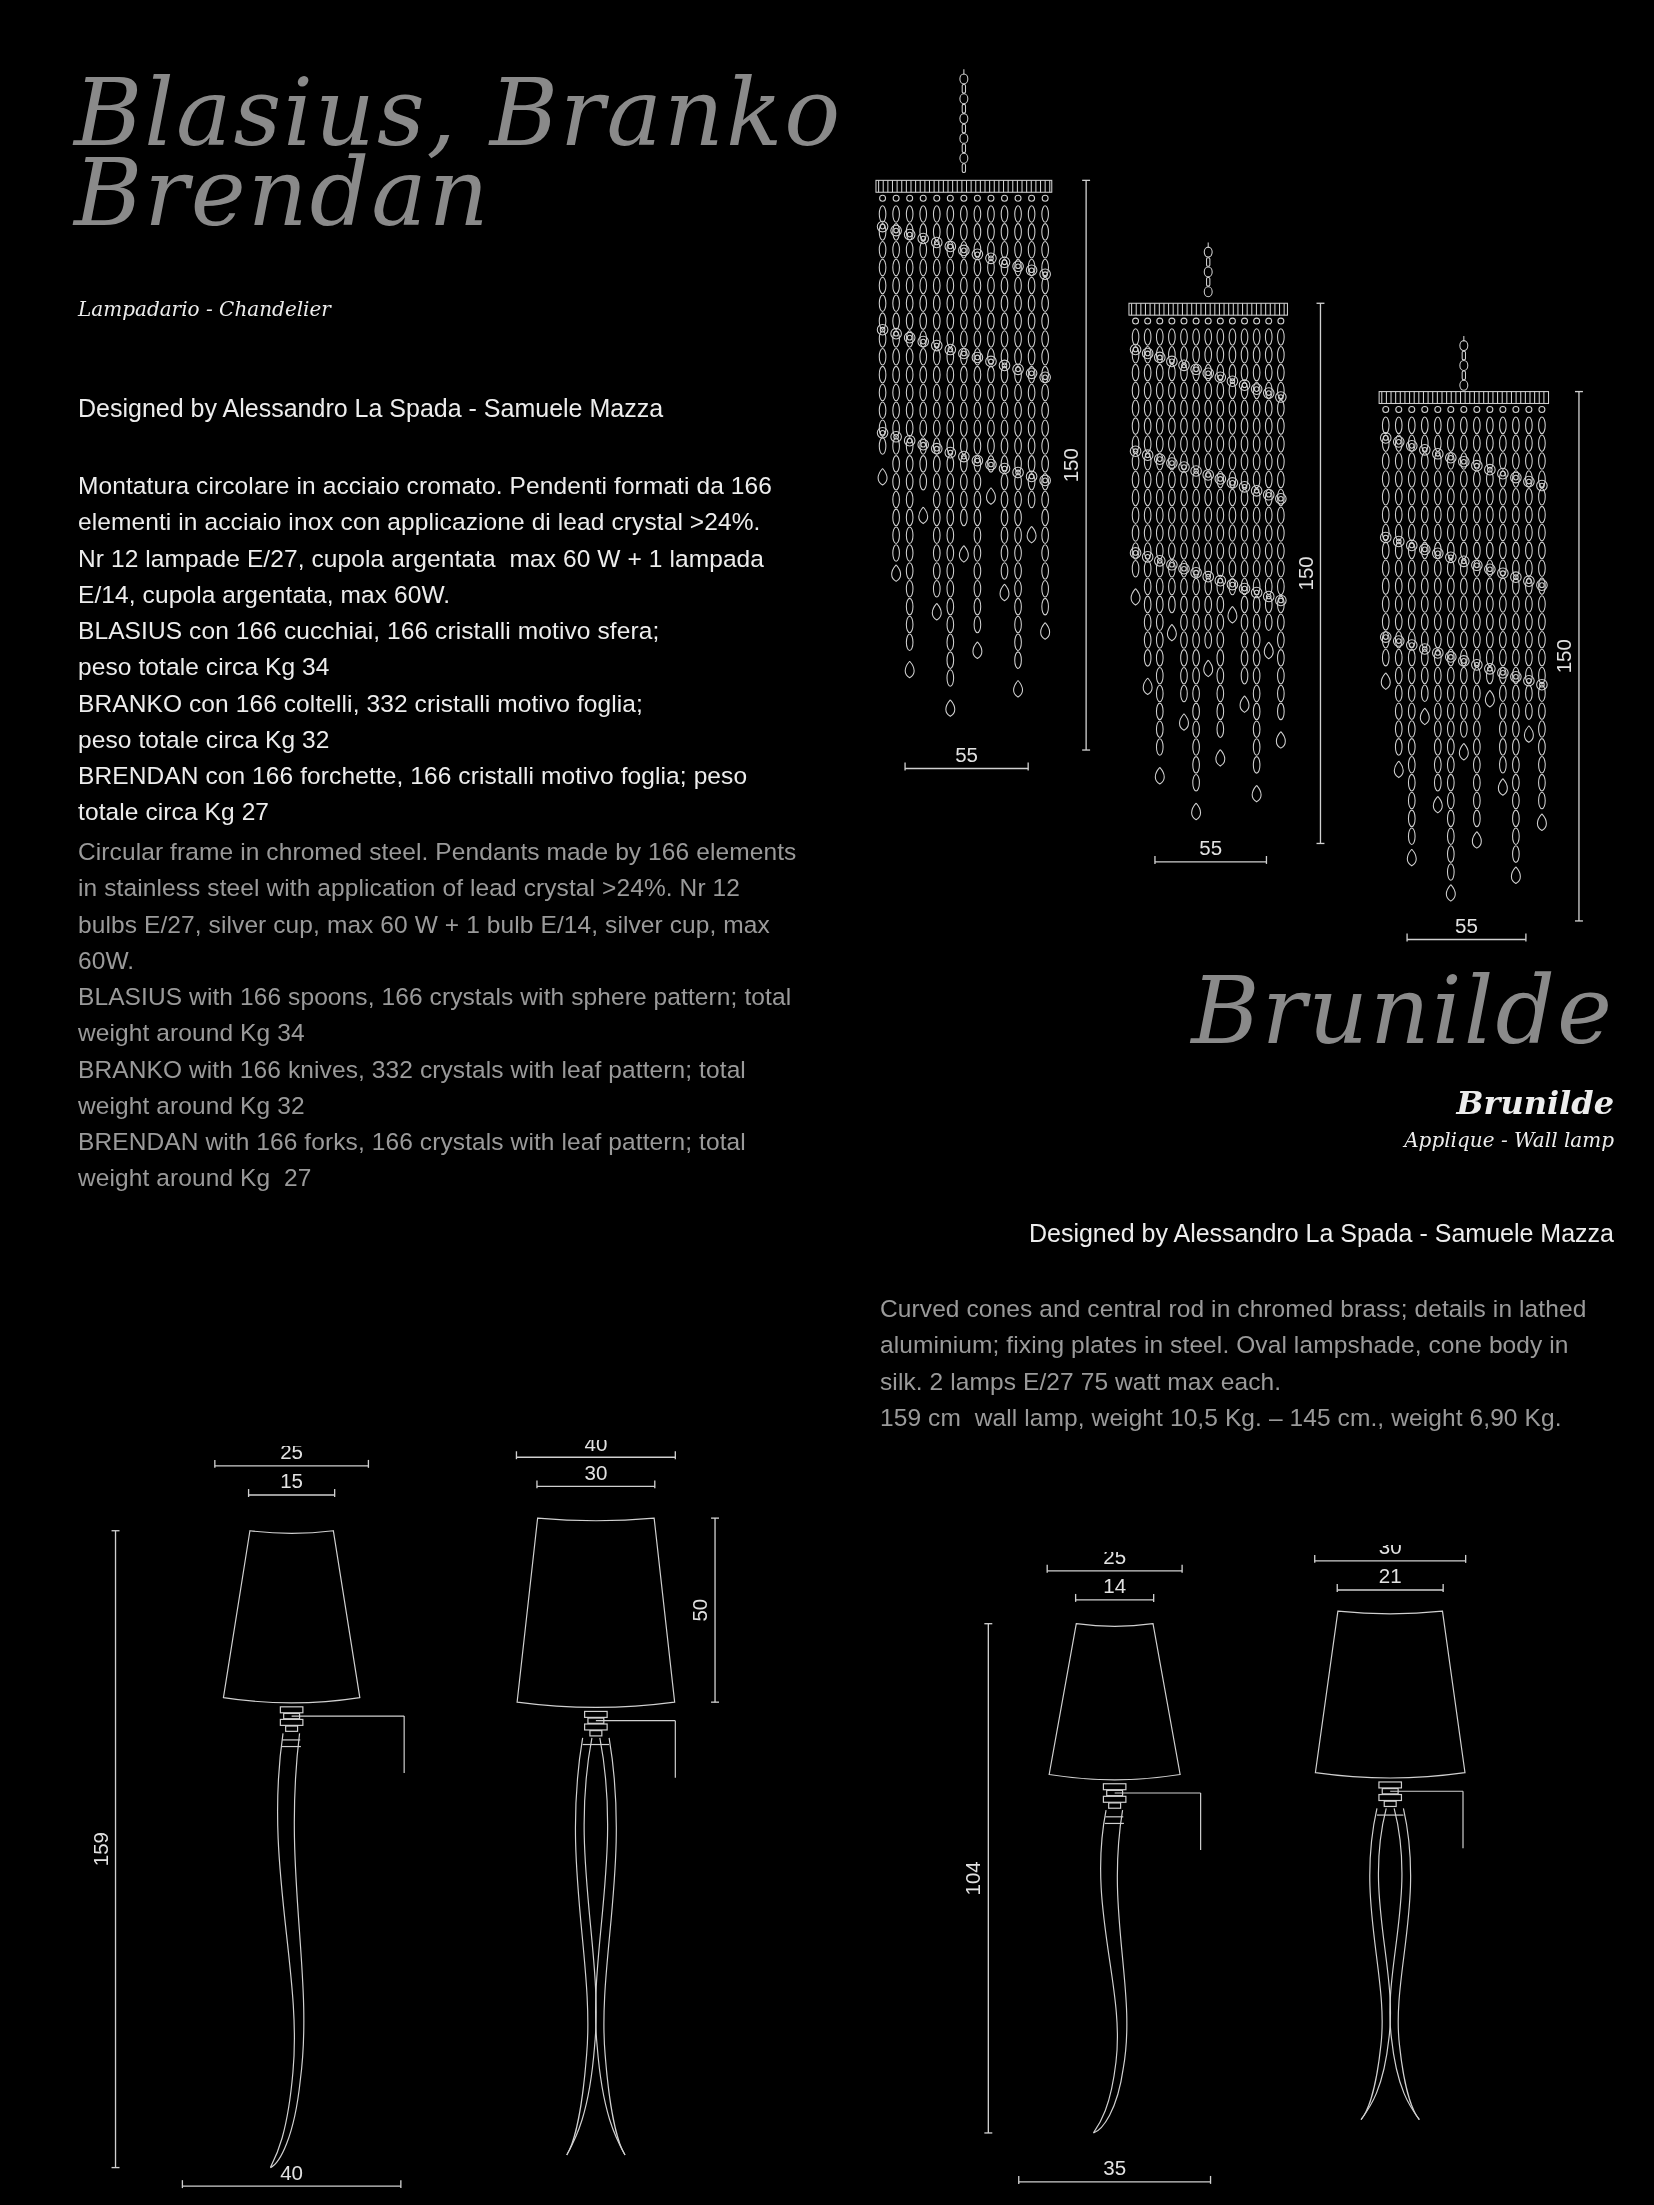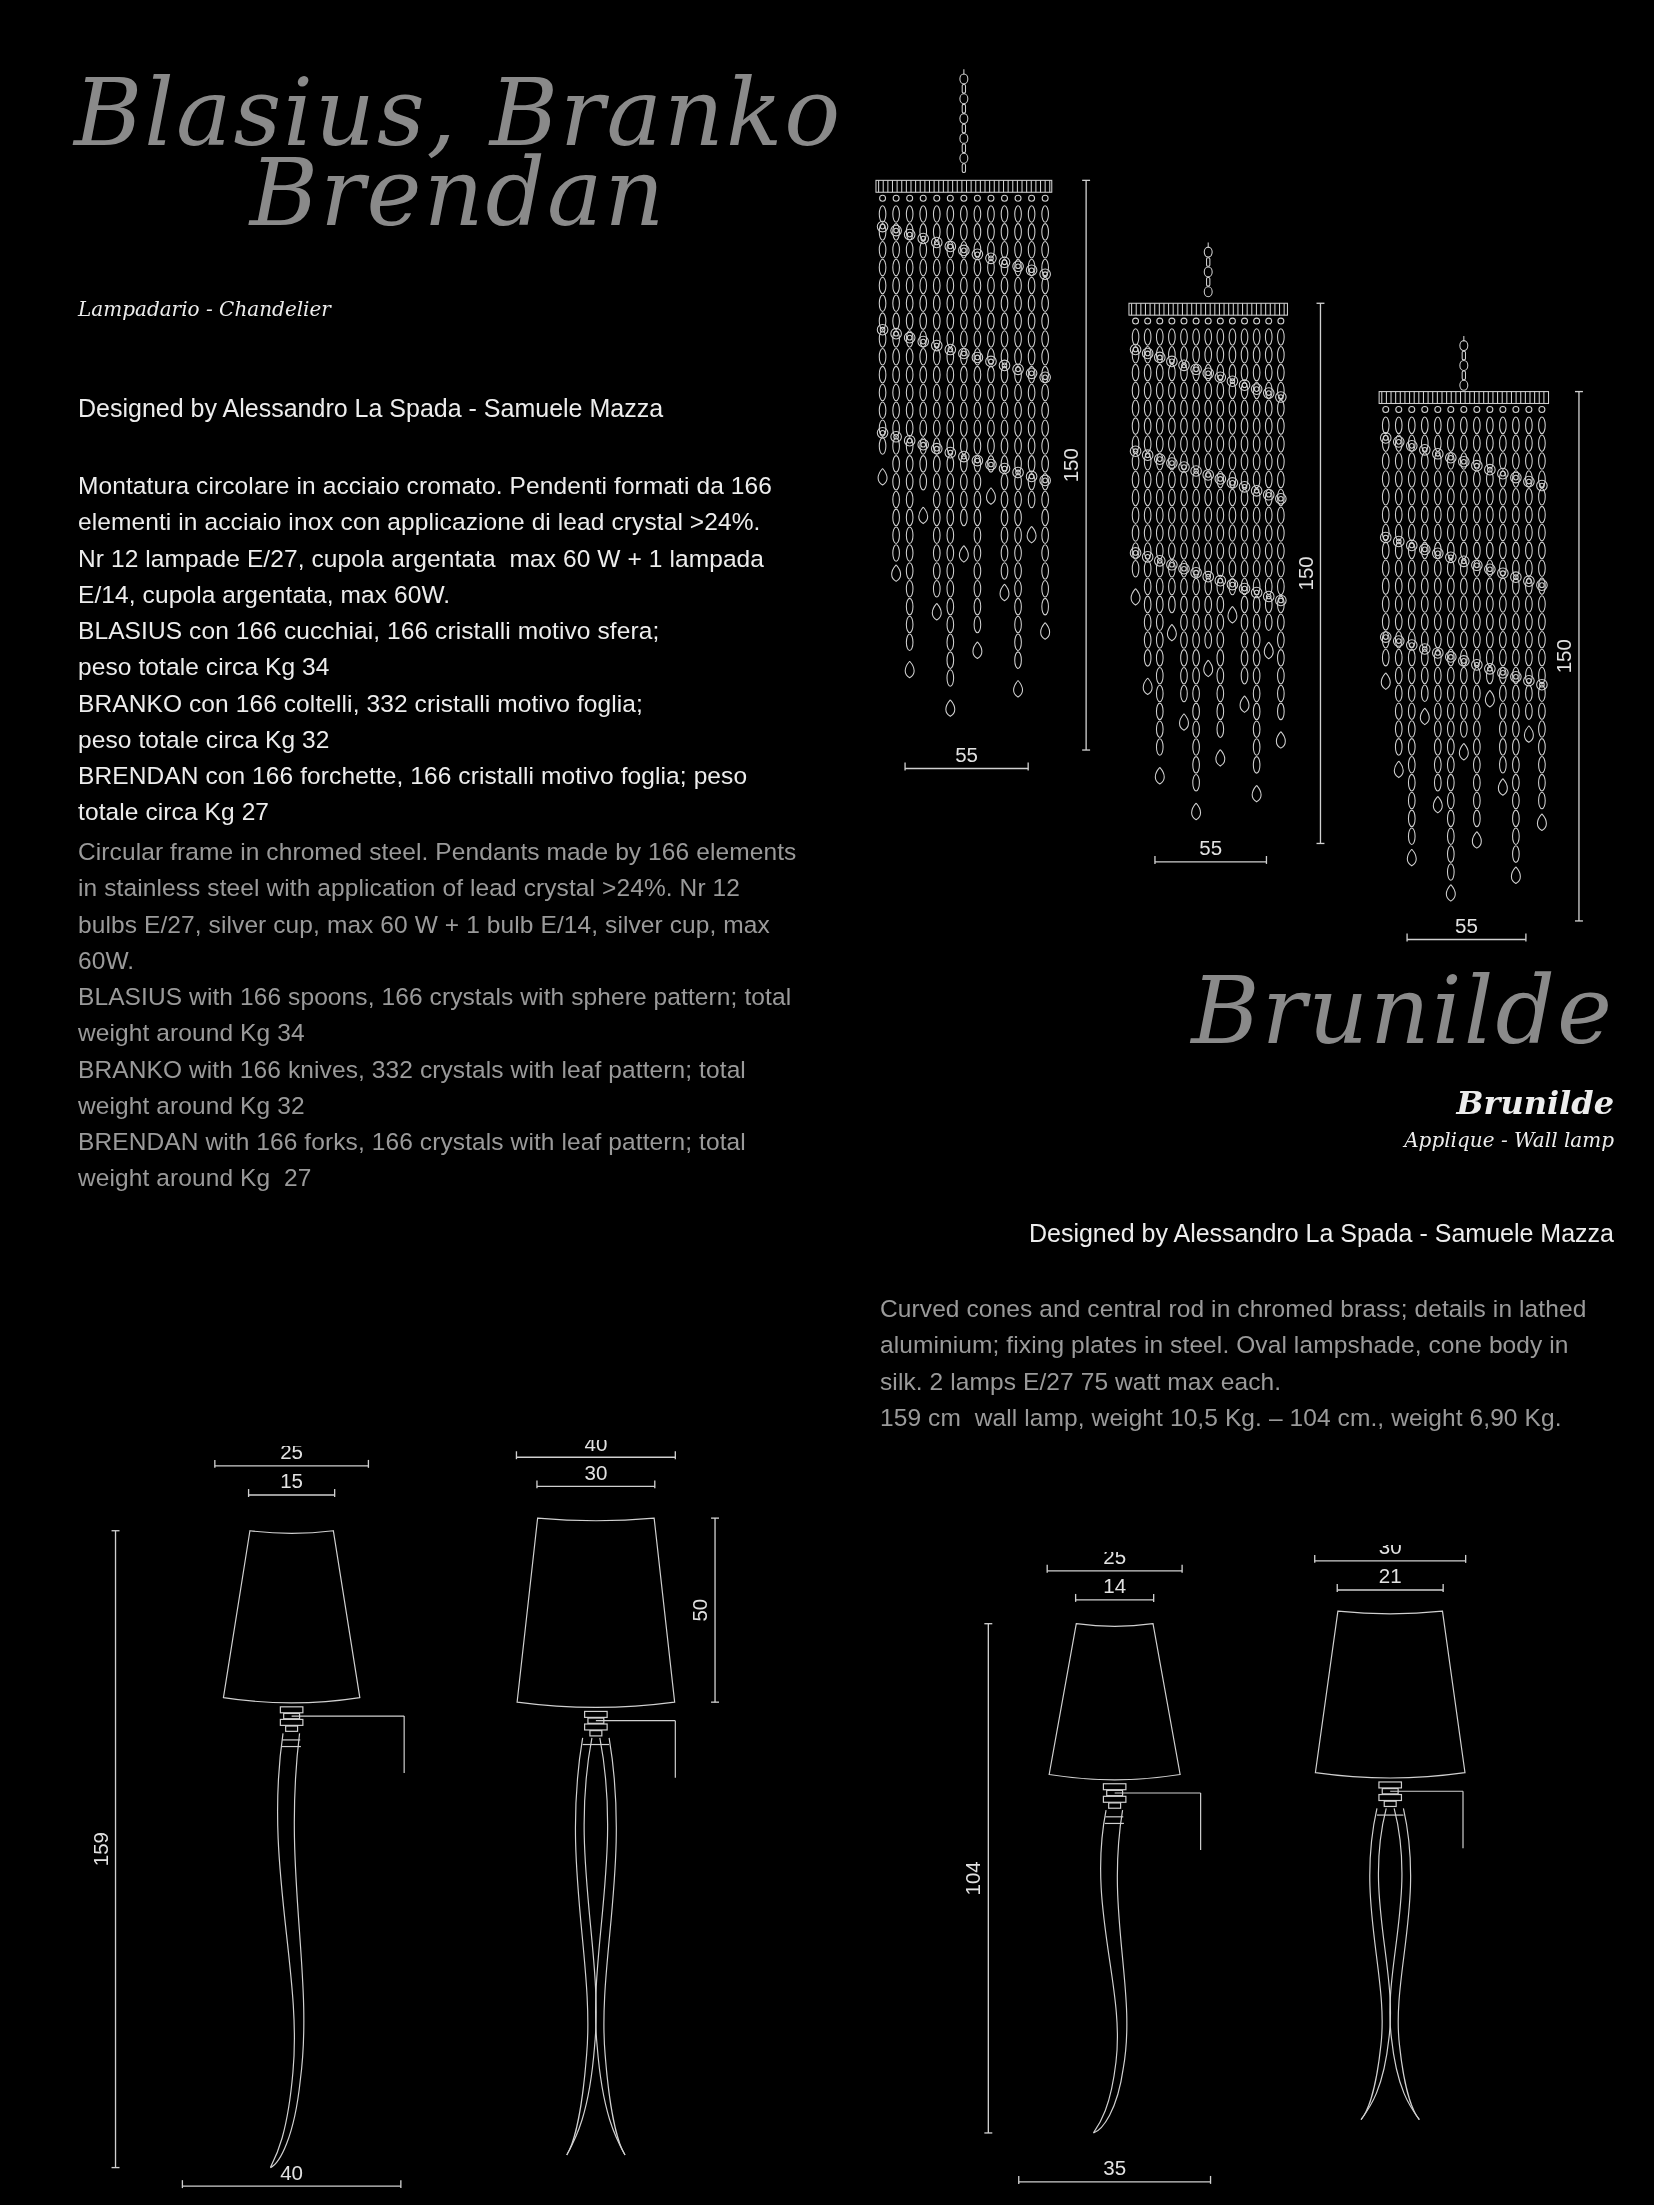--- a/index.html
+++ b/index.html
@@ -13,21 +13,20 @@
   .page{
     position:relative;width:1655px;height:2205px;background:var(--bg);
     font-family:"Liberation Sans",sans-serif;color:var(--text_white);
     overflow:hidden;
   }
   .abs{position:absolute;}
   .display-title{
     font-family:"DejaVu Serif",serif;font-style:italic;
     color:var(--title_gray);font-size:93px;line-height:0.86;letter-spacing:2px;
     white-space:pre;
-    text-align:center;
   }
   .product-title{
     font-family:"DejaVu Serif",serif;font-style:italic;font-weight:bold;
     color:var(--text_white);font-size:32px;white-space:pre;
   }
   .product-subtitle{
     font-family:"DejaVu Serif",serif;font-style:italic;
     color:var(--text_white);font-size:20px;white-space:pre;
   }
   .designer{font-size:25px;color:var(--text_white);white-space:pre;}
@@ -1378,21 +1377,21 @@
   <div class="abs product-title r" id="brunilde-title">Brunilde</div>
 
   <div class="abs product-subtitle r" id="brunilde-subtitle">Applique - Wall lamp</div>
 
   <div class="abs designer r" id="brunilde-designer">Designed by Alessandro La Spada - Samuele Mazza</div>
 
 
   <div class="abs body-text gray" id="brunilde-desc-en">Curved cones and central rod in chromed brass; details in lathed
 aluminium; fixing plates in steel. Oval lampshade, cone body in
 silk. 2 lamps E/27 75 watt max each.
-159 cm  wall lamp, weight 10,5 Kg. – 104 cm., weight 6,90 Kg.</div>
+159 cm  wall lamp, weight 10,5 Kg. – 145 cm., weight 6,90 Kg.</div>
 
   <div class="drawing" id="wl1">
       <svg width="384" height="758" viewBox="0 0 580 1145">
         <g stroke="#d0d0d0" fill="none" stroke-width="1.8">
           <path d="M 237 128 L 197 380 Q 300 396 403 380 L 363 128 Q 300 136 237 128 Z"></path>
           <rect x="283" y="394" width="34" height="9"></rect>
           <rect x="288" y="404" width="24" height="8"></rect>
           <rect x="283" y="413" width="34" height="9"></rect>
           <rect x="291" y="423" width="18" height="8"></rect>
           <line x1="300" y1="408" x2="470" y2="408"></line>

